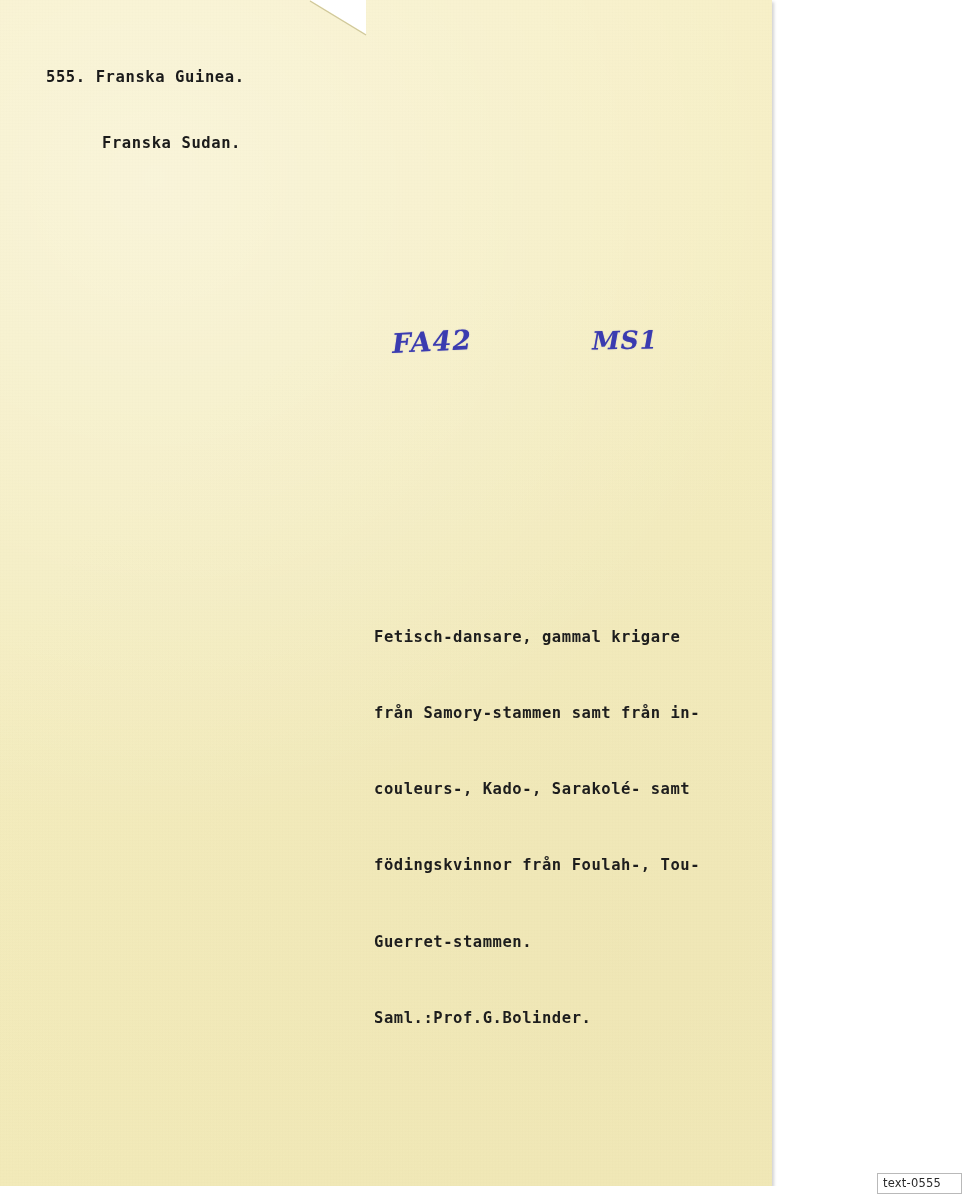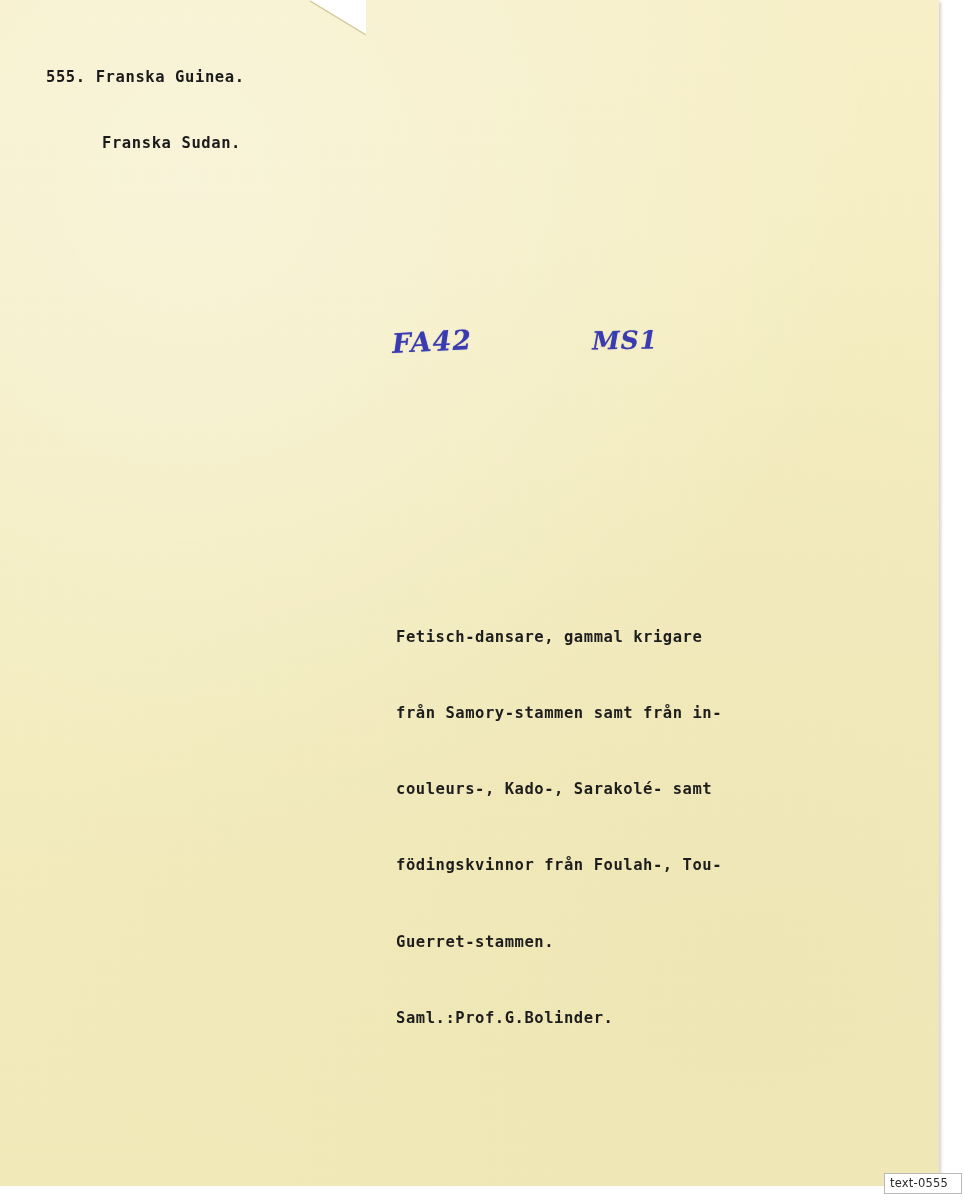--- a/index.html
+++ b/index.html
@@ -13,21 +13,21 @@
     position: relative;
     overflow: hidden;
     font-family: "DejaVu Sans Mono", monospace;
   }
 
   
   #card {
     position: absolute;
     left: 0;
     top: 0;
-    width: 939px;
+    width: 772px;
     height: 1186px;
     background: #f5eec2;
     background-image:
       radial-gradient(circle at 20% 15%, rgba(255,255,255,0.35), rgba(255,255,255,0) 55%),
       radial-gradient(circle at 80% 80%, rgba(235,225,175,0.45), rgba(255,255,255,0) 60%),
       linear-gradient(180deg, #f7f0c8 0%, #f4edc0 45%, #f2eab9 100%);
     box-shadow: 2px 2px 3px rgba(0,0,0,0.18);
   }
 
   
@@ -85,21 +85,21 @@
     font-weight: 700;
     white-space: pre;
   }
 
   .title-line {
     white-space: pre;
   }
   .u { text-decoration: underline; text-underline-offset: 2px; }
 
   .para {
-    margin-left: 62px;
+    margin-left: 40px;
     white-space: pre;
   }
   .gap { height: 24px; }
 
   
   .hand {
     position: absolute;
     color: #3a3bb0;
     font-family: "DejaVu Serif", serif;
     font-style: italic;
@@ -124,21 +124,21 @@
   #label-box {
     position: absolute;
     right: 2px;
     bottom: 6px;
     background: #ffffff;
     border: 1px solid #b9b9b9;
     color: #2a2a2a;
     font-family: "DejaVu Sans", sans-serif;
     font-size: 11.5px;
     line-height: 14px;
-    padding: 2px 13px 3px 5px;
+    padding: 2px 20px 3px 5px;
     letter-spacing: 0.2px;
   }
 
   
   #margin-right {
     position: absolute;
     left: 948px;
     top: 0;
     width: 16px;
     height: 1200px;

